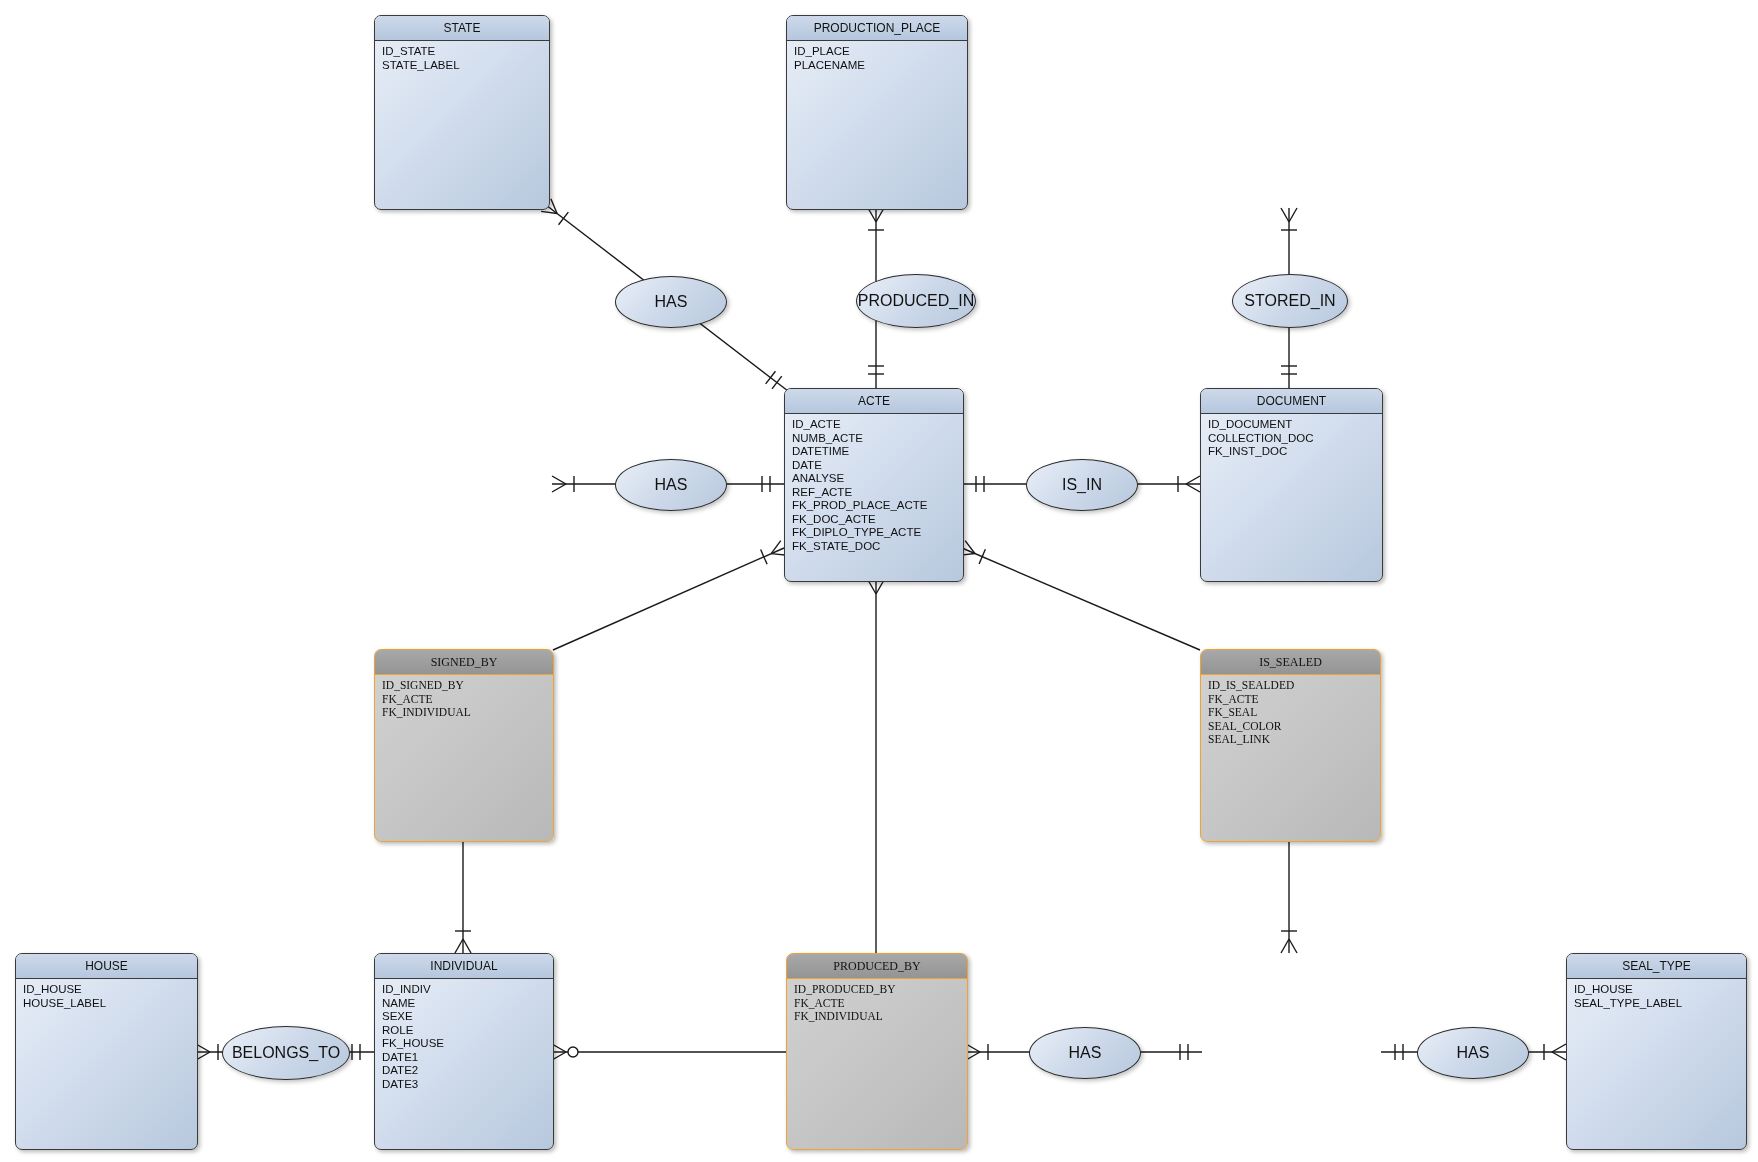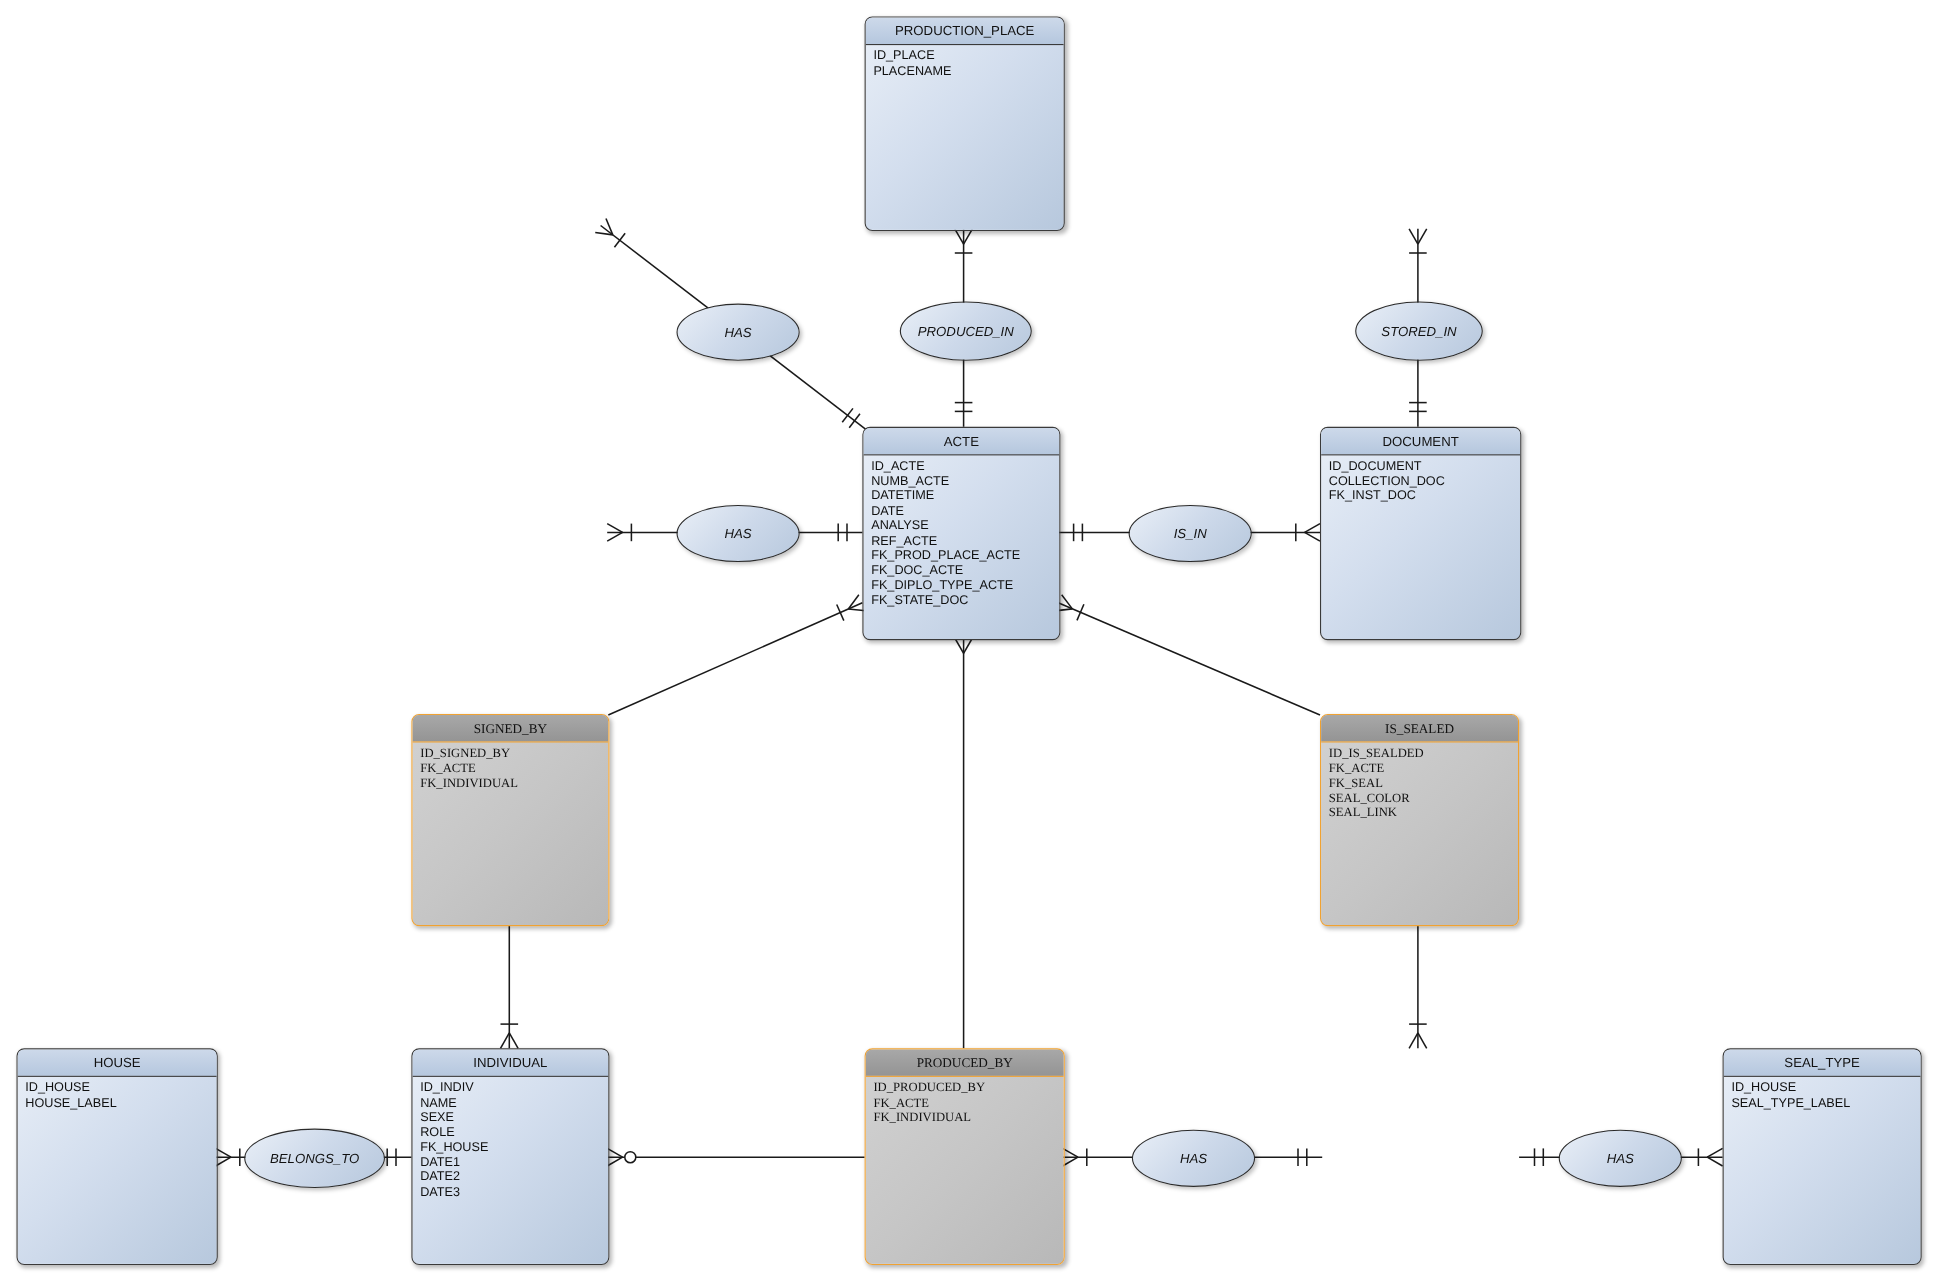--- a/index.html
+++ b/index.html
@@ -24,24 +24,23 @@
     background:linear-gradient(135deg,#d2d2d2 0%,#c6c6c6 50%,#b8b8b8 100%);
     font-family:Liberation Serif, serif;
   }
   .entity.assoc .hdr{
     background:linear-gradient(180deg,#a8a8a8 0%,#949494 100%);
     border-bottom:1.2px solid #f0a232;
   }
   .rel{
     position:absolute;z-index:2;border:1.4px solid #2a2a2a;border-radius:50%;
     display:flex;align-items:center;justify-content:center;
-    font-size:12px;color:#111;
+    font-size:16px;color:#111;
     background:linear-gradient(135deg,#e9eff7 0%,#cdd9ea 50%,#b7c8dd 100%);
     box-shadow:2px 2px 4px rgba(0,0,0,.25);
-    font-style:italic;
   }
 </style>
 </head>
 <body>
 
 <div id="canvas">
 
   <svg id="wires" width="1758" height="1162">
       <g>
         <line x1="546" y1="205" x2="788" y2="391" stroke="#1a1a1a" stroke-width="1.4"></line>
@@ -137,20 +136,27 @@
       <g>
         <line x1="1381" y1="1052" x2="1566" y2="1052" stroke="#1a1a1a" stroke-width="1.4"></line>
         <line x1="1395" y1="1060" x2="1395" y2="1044" stroke="#1a1a1a" stroke-width="1.4"></line>
         <line x1="1403" y1="1060" x2="1403" y2="1044" stroke="#1a1a1a" stroke-width="1.4"></line>
         <line x1="1552" y1="1052" x2="1566" y2="1044" stroke="#1a1a1a" stroke-width="1.4"></line>
         <line x1="1552" y1="1052" x2="1566" y2="1060" stroke="#1a1a1a" stroke-width="1.4"></line>
         <line x1="1544" y1="1044" x2="1544" y2="1060" stroke="#1a1a1a" stroke-width="1.4"></line>
       </g>
     </svg>
 
+  <div class="entity" style="left:374px;top:15px;width:174px;height:193px">
+    <div class="hdr">STATE</div>
+    <div class="body">
+        <div>ID_STATE</div>
+        <div>STATE_LABEL</div>
+      </div>
+  </div>
 
   <div class="entity" style="left:786px;top:15px;width:180px;height:193px">
     <div class="hdr">PRODUCTION_PLACE</div>
     <div class="body">
         <div>ID_PLACE</div>
         <div>PLACENAME</div>
       </div>
   </div>
 
 
@@ -236,21 +242,21 @@
     <div class="hdr">SEAL_TYPE</div>
     <div class="body">
         <div>ID_HOUSE</div>
         <div>SEAL_TYPE_LABEL</div>
       </div>
   </div>
 
   <div class="rel" style="left:615px;top:276px;width:110px;height:50px">
       <span>HAS</span>
     </div>
-  <div class="rel" style="left:818px;top:274px;width:118px;height:52px">
+  <div class="rel" style="left:856px;top:274px;width:118px;height:52px">
       <span>PRODUCED_IN</span>
     </div>
   <div class="rel" style="left:1232px;top:274px;width:114px;height:52px">
       <span>STORED_IN</span>
     </div>
   <div class="rel" style="left:615px;top:459px;width:110px;height:50px">
       <span>HAS</span>
     </div>
   <div class="rel" style="left:1026px;top:459px;width:110px;height:50px">
       <span>IS_IN</span>

